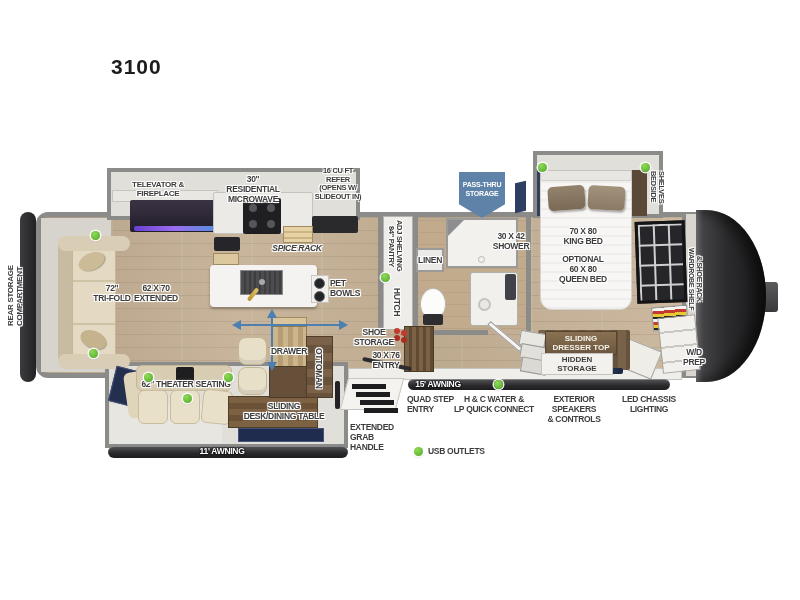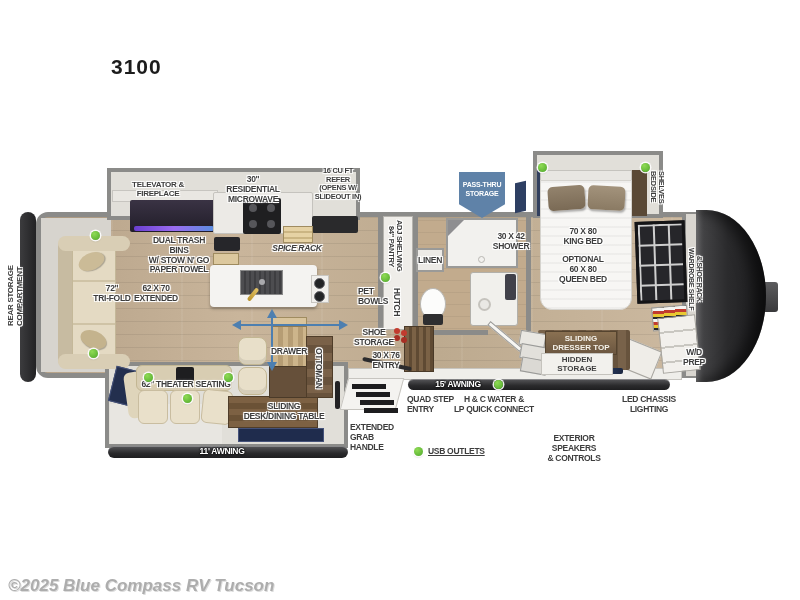--- a/index.html
+++ b/index.html
@@ -97,33 +97,30 @@
   <div class="f" style="left:214px;top:237px;width:26px;height:14px;background:#26262a;border-radius:2px;"></div>
   <div class="f" style="left:213px;top:253px;width:26px;height:12px;background:#dcc89e;border:1px solid #a08c60;"></div>
   <div class="f" style="left:283px;top:226px;width:30px;height:17px;background:repeating-linear-gradient(180deg,#e6d2a4 0 4px,#cbb583 4px 6px);border:1px solid #a08c60;"></div>
   <div class="lbl" style="left:112px;top:180px;width:92px;font-size:8px;">TELEVATOR &amp; FIREPLACE</div>
   <div class="lbl" style="left:220px;top:175px;width:66px;">30" RESIDENTIAL
 MICROWAVE</div>
   <div class="lbl small" style="left:314px;top:167px;width:48px;">16 CU FT
 REFER
 (OPENS W/
 SLIDEOUT IN)</div>
-  <div class="lbl" style="left:146px;top:236px;width:66px;">DUAL TRASH BINS
-W/ STOW N' GO
-PAPER TOWEL</div>
   <div class="lbl" style="left:272px;top:244px;width:50px;font-style:italic;">SPICE RACK</div>
 
   <div class="f" style="left:210px;top:265px;width:107px;height:42px;background:#f4f3f1;border-radius:4px;box-shadow:0 2px 3px rgba(0,0,0,.3);"></div>
   <div class="f" style="left:240px;top:270px;width:43px;height:25px;background:repeating-linear-gradient(90deg,#4d4d50 0 3px,#3e3e41 3px 5px);border:1px solid #8a8a8a;"></div>
   <div class="f" style="left:259px;top:279px;width:6px;height:6px;border-radius:50%;background:#a9a9ac;"></div>
   <div class="f" style="left:251px;top:287px;width:4px;height:15px;background:linear-gradient(180deg,#e3c367,#b8912a);border-radius:2px;transform:rotate(38deg);"></div>
   <div class="f" style="left:311px;top:275px;width:18px;height:28px;background:#f0efec;border:1px solid #c8c6c1;"></div>
   <div class="f" style="left:314px;top:278px;width:11px;height:11px;border-radius:50%;background:#222426;border:1.5px solid #6a6a6e;"></div>
   <div class="f" style="left:314px;top:291px;width:11px;height:11px;border-radius:50%;background:#222426;border:1.5px solid #6a6a6e;"></div>
-  <div class="lbl left" style="left:330px;top:287px;width:36px;margin-left:28px;">PET
+  <div class="lbl left" style="left:330px;top:279px;width:36px;">PET
 BOWLS</div>
 
   <div class="wall" style="left:378px;top:214px;width:5px;height:118px;"></div>
   <div class="f" style="left:383px;top:216px;width:30px;height:114px;background:#efede9;border:1px solid #b5b3ae;"></div>
   <div class="lbl small v-cw" style="left:386px;top:217px;height:58px;">84" PANTRY
 ADJ SHELVING</div>
   <div class="lbl v-cw" style="left:391px;top:281px;height:42px;">HUTCH</div>
 
   <div class="f" style="left:418px;top:220px;width:108px;height:110px;background:repeating-linear-gradient(180deg,rgba(0,0,0,.05) 0 1px,rgba(0,0,0,0) 1px 12px),#c2ab8d;z-index:6;"></div>
   <div class="wall" style="left:413px;top:214px;width:5px;height:121px;"></div>
@@ -218,45 +215,44 @@
   <div class="tri" style="left:232px;top:320px;border-top:5px solid transparent;border-bottom:5px solid transparent;border-right:9px solid #4d7fb0;"></div>
   <div class="tri" style="left:339px;top:320px;border-top:5px solid transparent;border-bottom:5px solid transparent;border-left:9px solid #4d7fb0;"></div>
   <div class="arrow-line" style="left:271px;top:316px;width:2px;height:48px;"></div>
   <div class="tri" style="left:267px;top:309px;border-left:5px solid transparent;border-right:5px solid transparent;border-bottom:9px solid #4d7fb0;"></div>
   <div class="tri" style="left:267px;top:362px;border-left:5px solid transparent;border-right:5px solid transparent;border-top:9px solid #4d7fb0;"></div>
 
   <div class="skirt" style="left:348px;top:368px;width:334px;height:12px;"></div>
   <div class="awning" style="left:108px;top:446px;width:240px;"></div>
   <div class="lbl white" style="left:180px;top:447px;width:84px;">11' AWNING</div>
   <div class="awning" style="left:408px;top:379px;width:262px;height:11px;"></div>
-  <div class="lbl white" style="left:420px;top:380px;width:76px;">15' AWNING</div>
+  <div class="lbl white" style="left:400px;top:380px;width:76px;">15' AWNING</div>
 
   <div class="f" style="left:344px;top:378px;width:56px;height:32px;background:#f4f3f0;border:1px solid #c7c5c0;transform:skewX(-15deg);"></div>
   <div class="f" style="left:352px;top:384px;width:34px;height:5px;background:#1d1d1f;box-shadow:4px 8px 0 #1d1d1f,8px 16px 0 #1d1d1f,12px 24px 0 #1d1d1f;"></div>
   <div class="f" style="left:335px;top:381px;width:5px;height:28px;background:#222224;border-radius:2px;"></div>
 
   <div class="lbl left" style="left:407px;top:395px;width:54px;">QUAD STEP
 ENTRY</div>
   <div class="lbl" style="left:452px;top:395px;width:84px;">H &amp; C WATER &amp;
 LP QUICK CONNECT</div>
-  <div class="lbl" style="left:534px;top:395px;width:80px;margin-top:39px;">EXTERIOR SPEAKERS
+  <div class="lbl" style="left:534px;top:395px;width:80px;">EXTERIOR SPEAKERS
 &amp; CONTROLS</div>
   <div class="lbl" style="left:618px;top:395px;width:62px;">LED CHASSIS
 LIGHTING</div>
   <div class="lbl left" style="left:350px;top:423px;width:46px;">EXTENDED
 GRAB
 HANDLE</div>
 
   <div class="dot" style="left:91px;top:231px;"></div>
   <div class="dot" style="left:89px;top:349px;"></div>
   <div class="dot" style="left:144px;top:373px;"></div>
   <div class="dot" style="left:224px;top:373px;"></div>
   <div class="dot" style="left:183px;top:394px;"></div>
   <div class="dot" style="left:381px;top:273px;"></div>
   <div class="dot" style="left:538px;top:163px;"></div>
   <div class="dot" style="left:641px;top:163px;"></div>
   <div class="dot" style="left:494px;top:380px;"></div>
 
   <div class="dot" style="left:414px;top:447px;"></div>
-  <div class="lbl left" style="left:428px;top:447px;width:70px;text-decoration:underline;">USB OUTLETS</div>
-
-  <div class="copyright" style="left:8px;top:576px;">©2025 Blue Compass RV Tucson</div>
+  <div class="lbl left" style="left:428px;top:447px;width:70px;">USB OUTLETS</div>
+
 </div>
 
 </body></html>

